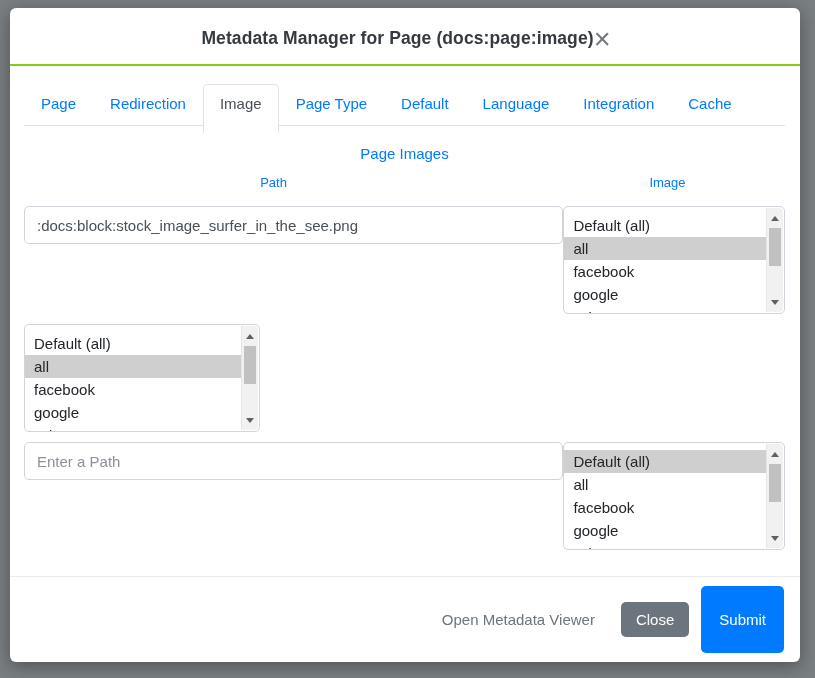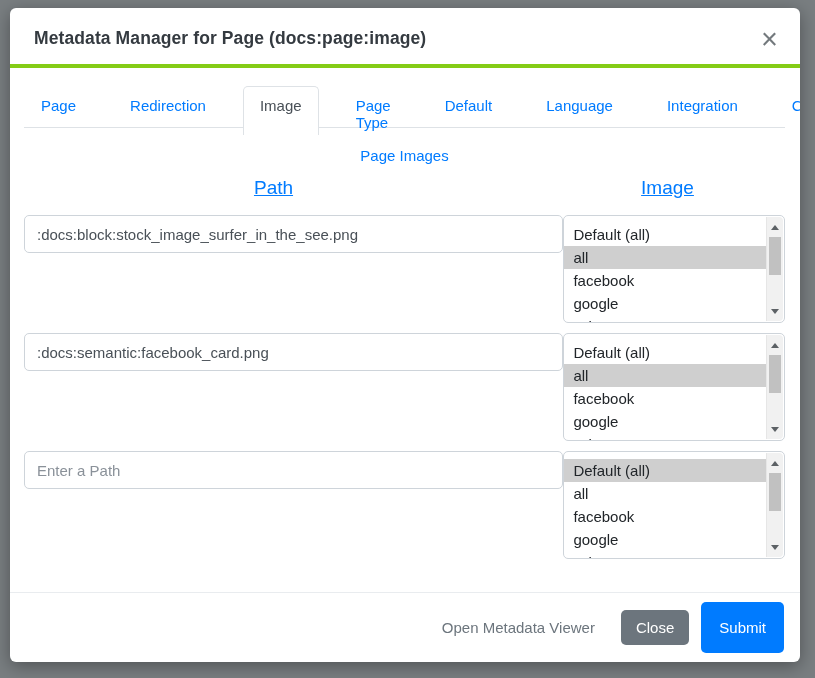--- a/index.html
+++ b/index.html
@@ -12,55 +12,54 @@
   }
   .modal {
     position:absolute; left:10px; top:8px;
     width:790px; height:654px;
     background:#fff; border-radius:6px;
     box-shadow:0 4px 18px rgba(0,0,0,.35);
     display:flex; flex-direction:column; overflow:hidden;
   }
   
   .modal-header {
-    display:flex; align-items:flex-start; justify-content:space-between;
+    display:flex; align-items:flex-start; justify-content:center;
     padding:20px 22px 14px 24px;
-    border-bottom:4px solid #84cc16;
+    border-bottom:2px solid #84cc16;
   }
   .modal-title { margin:0; font-size:17.5px; font-weight:700; color:#343a40; letter-spacing:.1px; }
   .close-x {
     background:none; border:0; padding:0; cursor:pointer;
     font-size:29px; line-height:22px; font-weight:300; color:#73797d;
   }
   
   .modal-body { flex:1; padding:18px 15px 0 14px; }
   .nav-tabs {
     display:flex; list-style:none; margin:0; padding:0;
     height:42px; border-bottom:1px solid #dee2e6;
     align-items:flex-start;
-    gap:20px;
   }
   .nav-link {
     display:block; padding:10px 16px; font-size:15px;
     color:var(--accent,#007bff); text-decoration:none; cursor:pointer;
     position:relative; background:transparent; border:1px solid transparent; border-bottom:0;
   }
   .nav-link.active {
     color:#495057; background:#fff;
     border:1px solid #dee2e6; border-bottom:0;
     border-radius:5px 5px 0 0;
     padding-bottom:21px; margin-bottom:-12px;
     z-index:2;
   }
   .section-heading {
     margin-top:19px; text-align:center;
     color:var(--accent,#007bff); font-size:15px;
   }
   .col-labels { display:flex; justify-content:space-between; margin-top:13px; margin-bottom:16px; }
-  .col-label { text-align:center; color:var(--accent,#007bff); font-size:19px;text-decoration:underline; }
+  .col-label { text-align:center; color:var(--accent,#007bff); font-size:13px; }
   .col-label.path { width:499px; }
   .col-label.usages { width:235px; }
   .img-row { display:flex; justify-content:space-between; margin-bottom:10px; }
   .path-input {
     width:573px; height:38px; align-self:flex-start;
     border:1px solid #ced4da; border-radius:5px;
     padding:12px 12px; font-size:15px; color:#495057;
     font-family:inherit; outline:none; background:#fff;
   }
   .path-input::placeholder { color:#8a9199; }
@@ -93,21 +92,21 @@
   .viewer-link {
     color:var(--secondary,#6c757d); font-size:15px;
     margin-right:26px; cursor:pointer;
   }
   .btn {
     font-family:Liberation Sans, sans-serif; font-size:15px; color:#fff;
     border:1px solid transparent; border-radius:5px;
     padding:8px 14px; cursor:pointer;
   }
   .btn-close { background:var(--secondary,#6c757d); margin-right:12px; }
-  .btn-submit { background:var(--accent,#007bff); padding:16px 17px; }
+  .btn-submit { background:var(--accent,#007bff); padding:24px 17px; }
 </style>
 </head>
 <body>
 
 <div class="modal">
 
   <div class="modal-header">
     <h5 class="modal-title">Metadata Manager for Page (docs:page:image)</h5>
     <button class="close-x">×</button>
   </div>
@@ -164,21 +163,20 @@
             </div>
           <div class="sb-thumb"></div>
           <div class="sb-btn down">
               <span class="tri-down"></span>
             </div>
         </div>
       </div>
     </div>
 
     <div class="img-row">
-      <input class="path-input" value=":docs:semantic:facebook_card.png" style="">
       <div class="listbox">
         <div class="opts">
           <div class="opt">Default (all)</div>
           <div class="opt selected">all</div>
           <div class="opt">facebook</div>
           <div class="opt">google</div>
           <div class="opt">twitter</div>
         </div>
         <div class="sb">
           <div class="sb-btn up">

